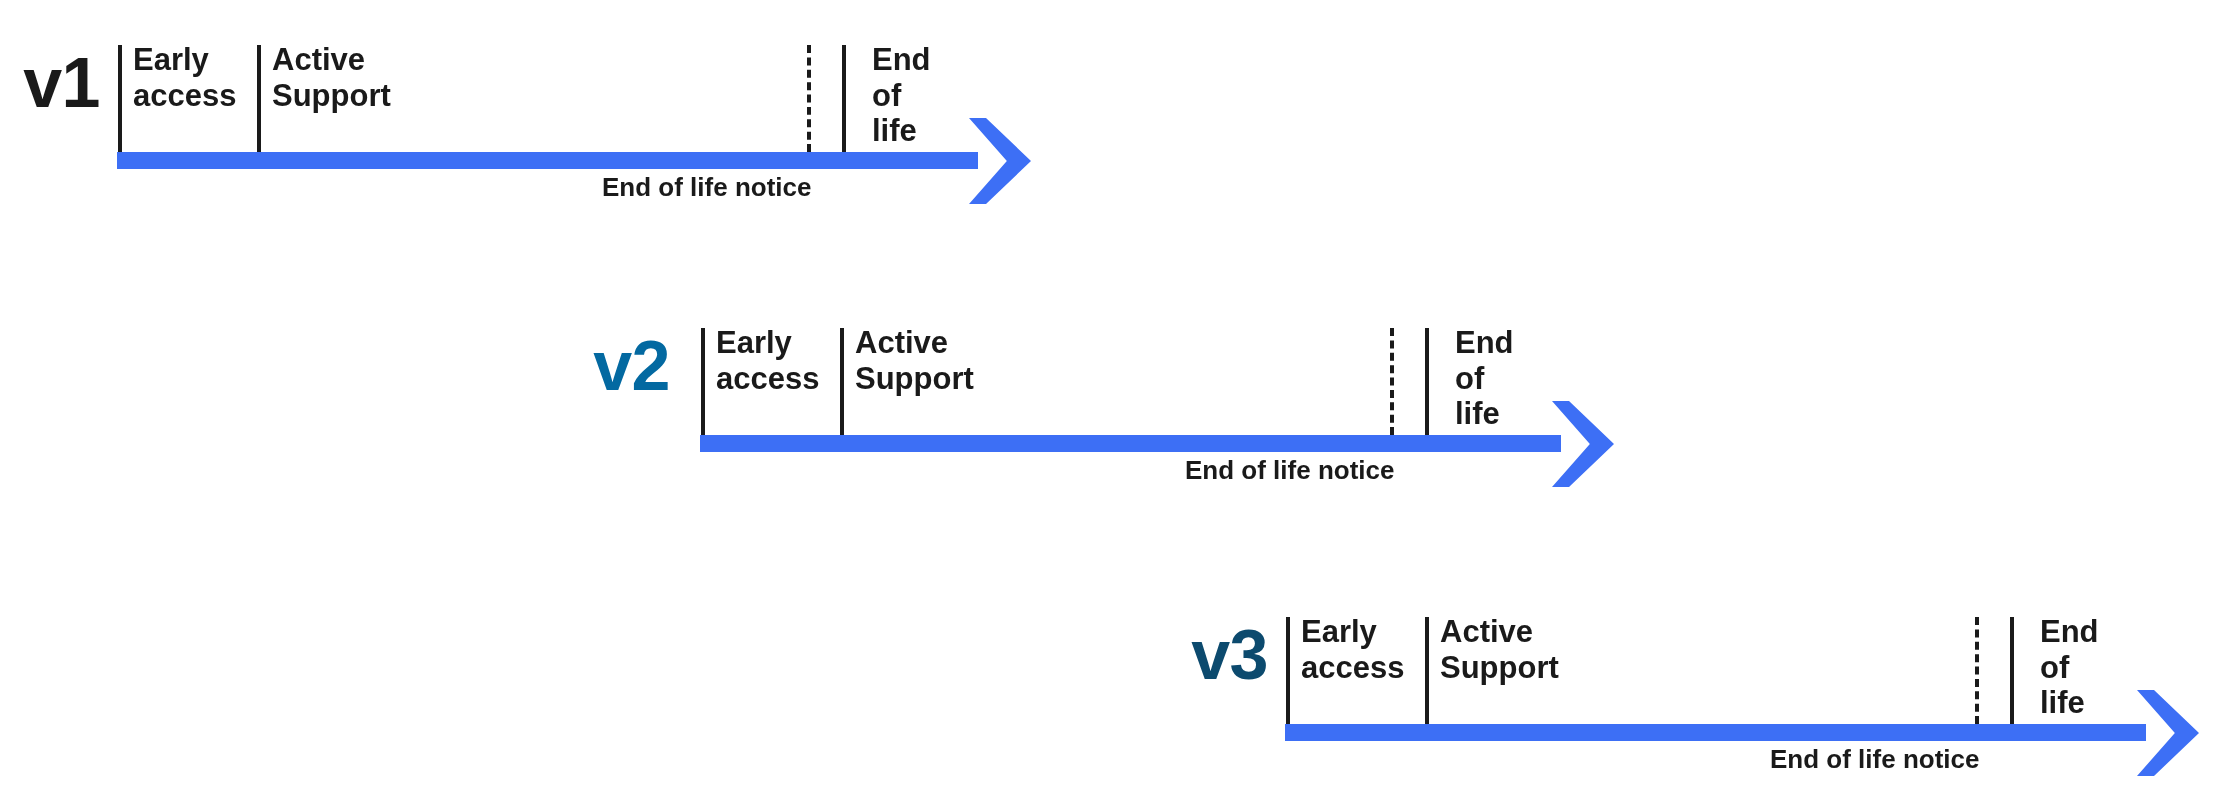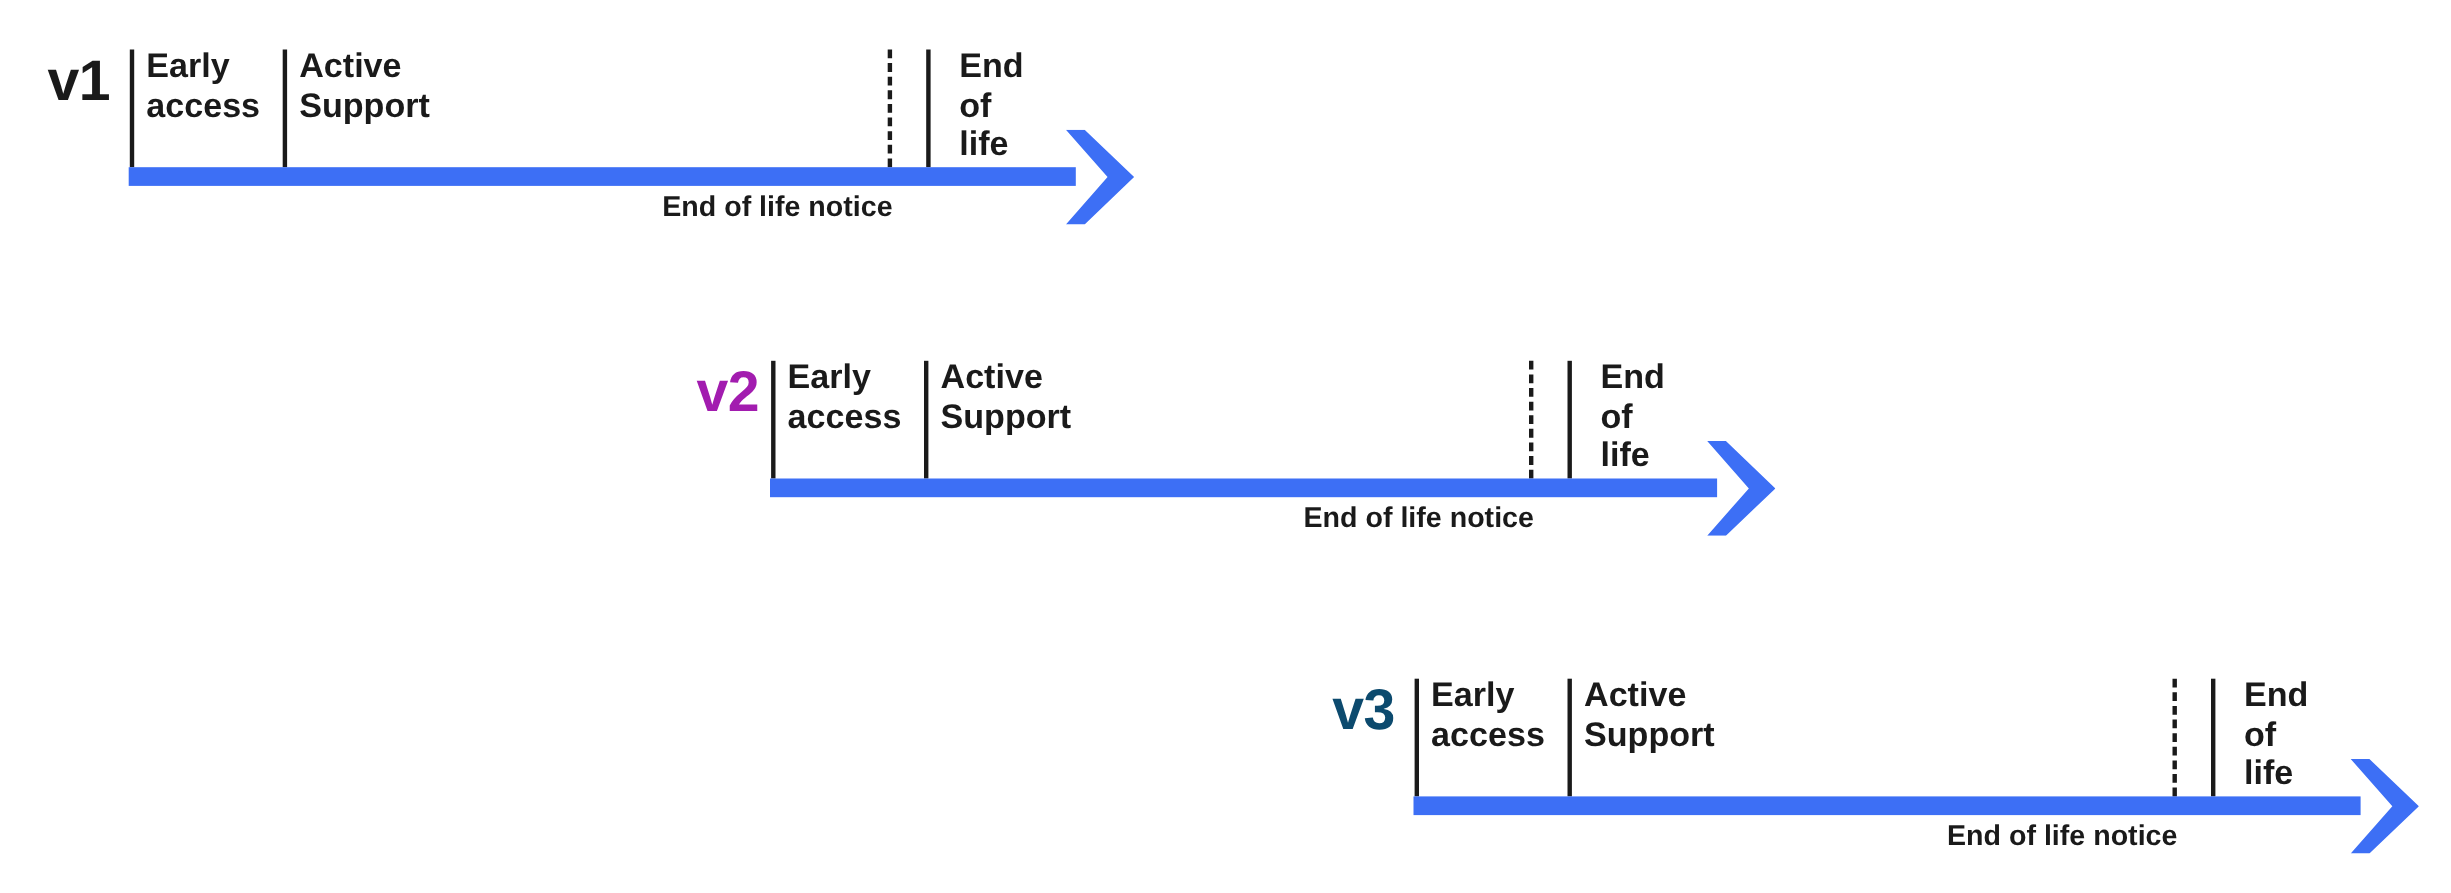--- a/index.html
+++ b/index.html
@@ -24,21 +24,21 @@
   
   .track {
     position: absolute;
     top: 0;
     left: 0;
   }
 
   
   .version-label {
     position: absolute;
-    font-size: 52px;
+    font-size: 70px;
     font-weight: 700;
     letter-spacing: -0.5px;
     line-height: 1;
     white-space: nowrap;
     text-align: right;
     color: #1a1a1a;
   }
 
   
   .tick {
@@ -101,21 +101,21 @@
 access</div>
       <div class="phase-label" style="left: 272px; top: 42px; color: rgb(26, 26, 26);">Active Support</div>
       <div class="phase-label" style="left: 872px; top: 42px; color: rgb(26, 26, 26);">End of life</div>
       <div class="bar" style="left: 117px; top: 152px; width: 861px; background: rgb(61, 111, 245);"></div>
       <svg class="arrow-head" width="95" height="86" viewBox="0 0 95 86" style="left: 936px; top: 117.5px;">
         <path d="M 33 0 L 50 0 L 95 43 L 50 86 L 33 86 L 70.86 43 Z" fill="#3d6ff5"></path>
       </svg>
       <div class="notice-label" style="left: 575px; top: 173px; color: rgb(26, 26, 26);">End of life notice</div>
     </div>
     <div class="track">
-      <div class="version-label" style="left: 610px; top: 331px; width: 80px; color: #a21caf;">v2</div>
+      <div class="version-label" style="left: 590px; top: 331px; width: 80px; color: #0369a1;">v2</div>
       <div class="tick-dashed" style="left: 1390px; top: 328px; height: 107px; border-left-color: rgb(26, 26, 26);"></div>
       <div class="tick" style="left: 701px; top: 328px; height: 107px; background: rgb(26, 26, 26);"></div>
       <div class="tick" style="left: 840px; top: 328px; height: 107px; background: rgb(26, 26, 26);"></div>
       <div class="tick" style="left: 1425px; top: 328px; height: 107px; background: rgb(26, 26, 26);"></div>
       <div class="phase-label" style="left: 716px; top: 325px; color: rgb(26, 26, 26);">Early
 access</div>
       <div class="phase-label" style="left: 855px; top: 325px; color: rgb(26, 26, 26);">Active Support</div>
       <div class="phase-label" style="left: 1455px; top: 325px; color: rgb(26, 26, 26);">End of life</div>
       <div class="bar" style="left: 700px; top: 435px; width: 861px; background: rgb(61, 111, 245);"></div>
       <svg class="arrow-head" width="95" height="86" viewBox="0 0 95 86" style="left: 1519px; top: 400.5px;">

